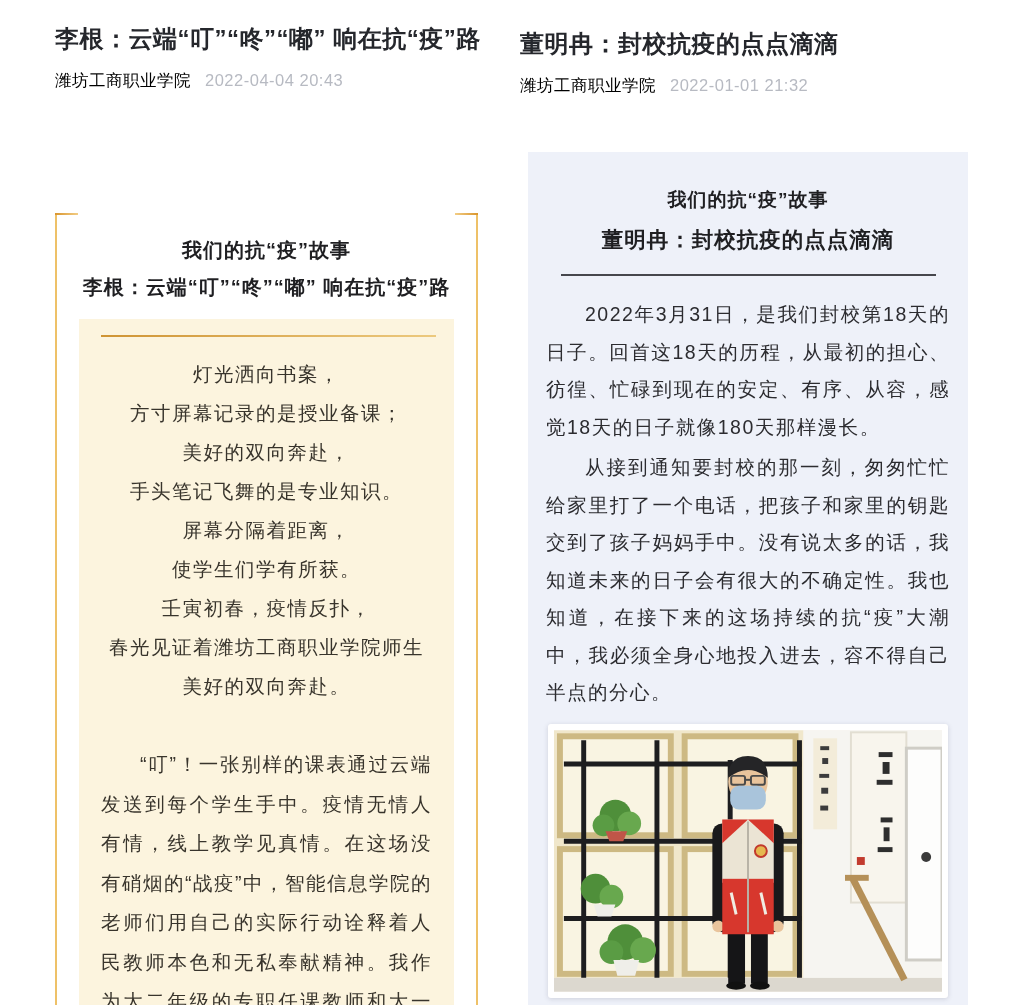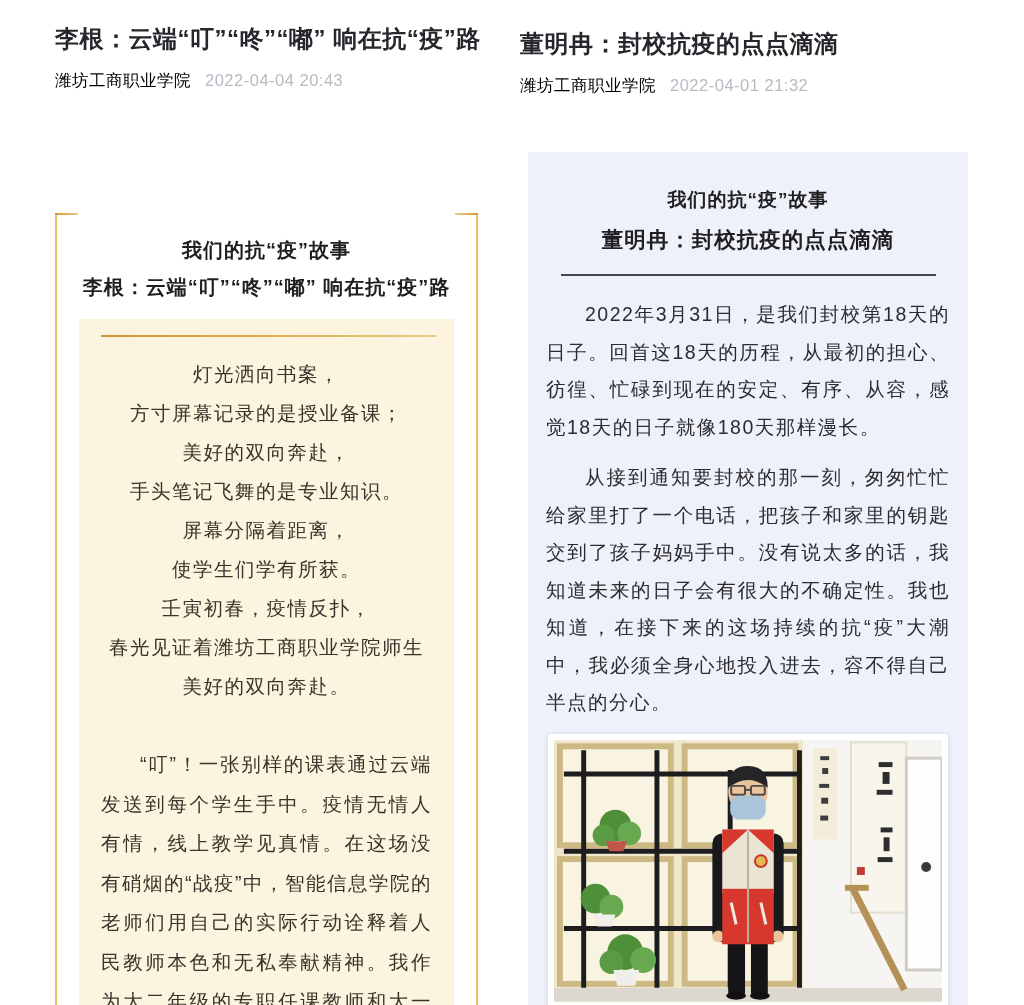--- a/index.html
+++ b/index.html
@@ -38,21 +38,21 @@
     letter-spacing:1.5px; text-align:justify; text-indent:2em; }
 
   
   .card-right { position:absolute; left:528px; top:152px; width:440px; height:853px;
     background:#eef1f9; padding:32px 18px 0; overflow:hidden; }
   .card-right .card-heading { padding:0 0 0 0; }
   .card-right .h1 { font-size:19px; line-height:32px; }
   .card-right .h2 { font-size:21.5px; line-height:36px; margin-top:6px; }
   .dark-rule { height:2px; width:375px; margin:16px auto 20px; background:#46474d; }
   .card-right .body-par { margin-top:4px; line-height:37.5px; color:#2c2c30; }
-  .card-right .body-par + .body-par { margin-top:13px; }
+  .card-right .body-par + .body-par { margin-top:3px; }
 
   
   .photo-frame { width:400px; margin:12px auto 12px; background:#ffffff; padding:6px;
     border-radius:3px; box-shadow:0 1px 5px rgba(60,60,90,.18); }
   .photo-frame svg { display:block; width:388px; height:262px; }
 </style>
 </head>
 <body>
 
 <div class="page">
@@ -82,21 +82,21 @@
         <div>春光见证着潍坊工商职业学院师生</div>
         <div>美好的双向奔赴。</div>
       </div>
       <div class="body-par">“叮”！一张别样的课表通过云端发送到每个学生手中。疫情无情人有情，线上教学见真情。在这场没有硝烟的“战疫”中，智能信息学院的老师们用自己的实际行动诠释着人民教师本色和无私奉献精神。我作为大二年级的专职任课教师和大一年级学生的辅导员，始终冲锋在前。3月14日接到封闭校园管理的通知后，立即投入到一系列的网络课程安排、班级管理部署、学生心理安抚等工作，尽自己最大努力让学生们能够不受这场“风暴”的影响，使学生们学有所获，学有所乐。为了</div>
     </div>
   </div>
 
   <div class="article-header hdr-right">
     <div class="article-title">董明冉：封校抗疫的点点滴滴</div>
     <div class="article-meta">
-      <span class="publisher">潍坊工商职业学院</span><span class="pub-date">2022-04-01 21:32</span>
+      <span class="publisher">潍坊工商职业学院</span><span class="pub-date">2022-01-01 21:32</span>
     </div>
   </div>
 
   <div class="card-right">
     <div class="card-heading">
       <div class="h1">我们的抗“疫”故事</div>
       <div class="h2">董明冉：封校抗疫的点点滴滴</div>
     </div>
     <div class="dark-rule"></div>
 

